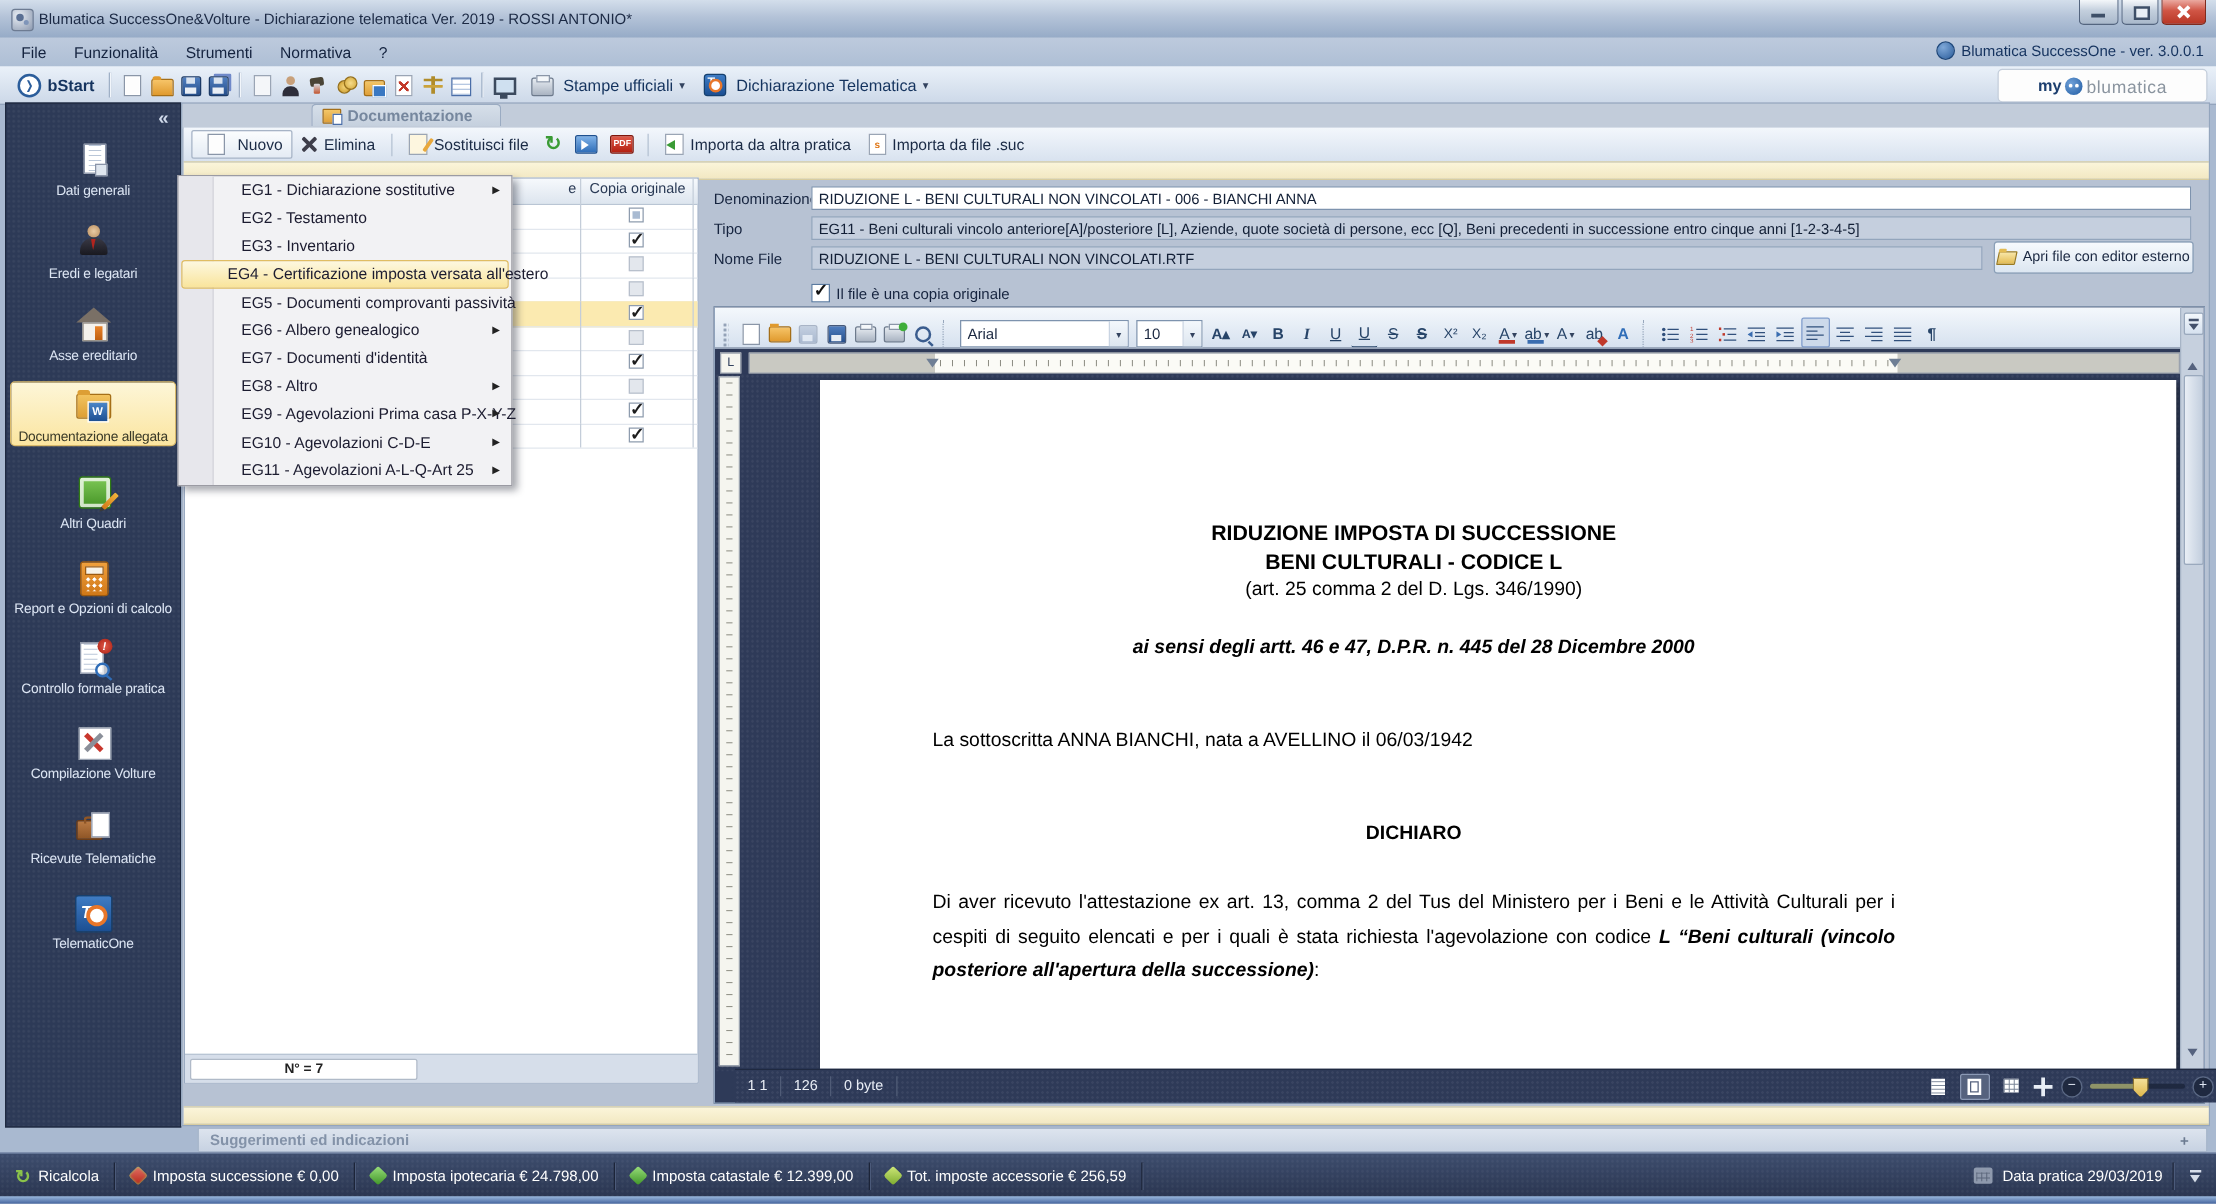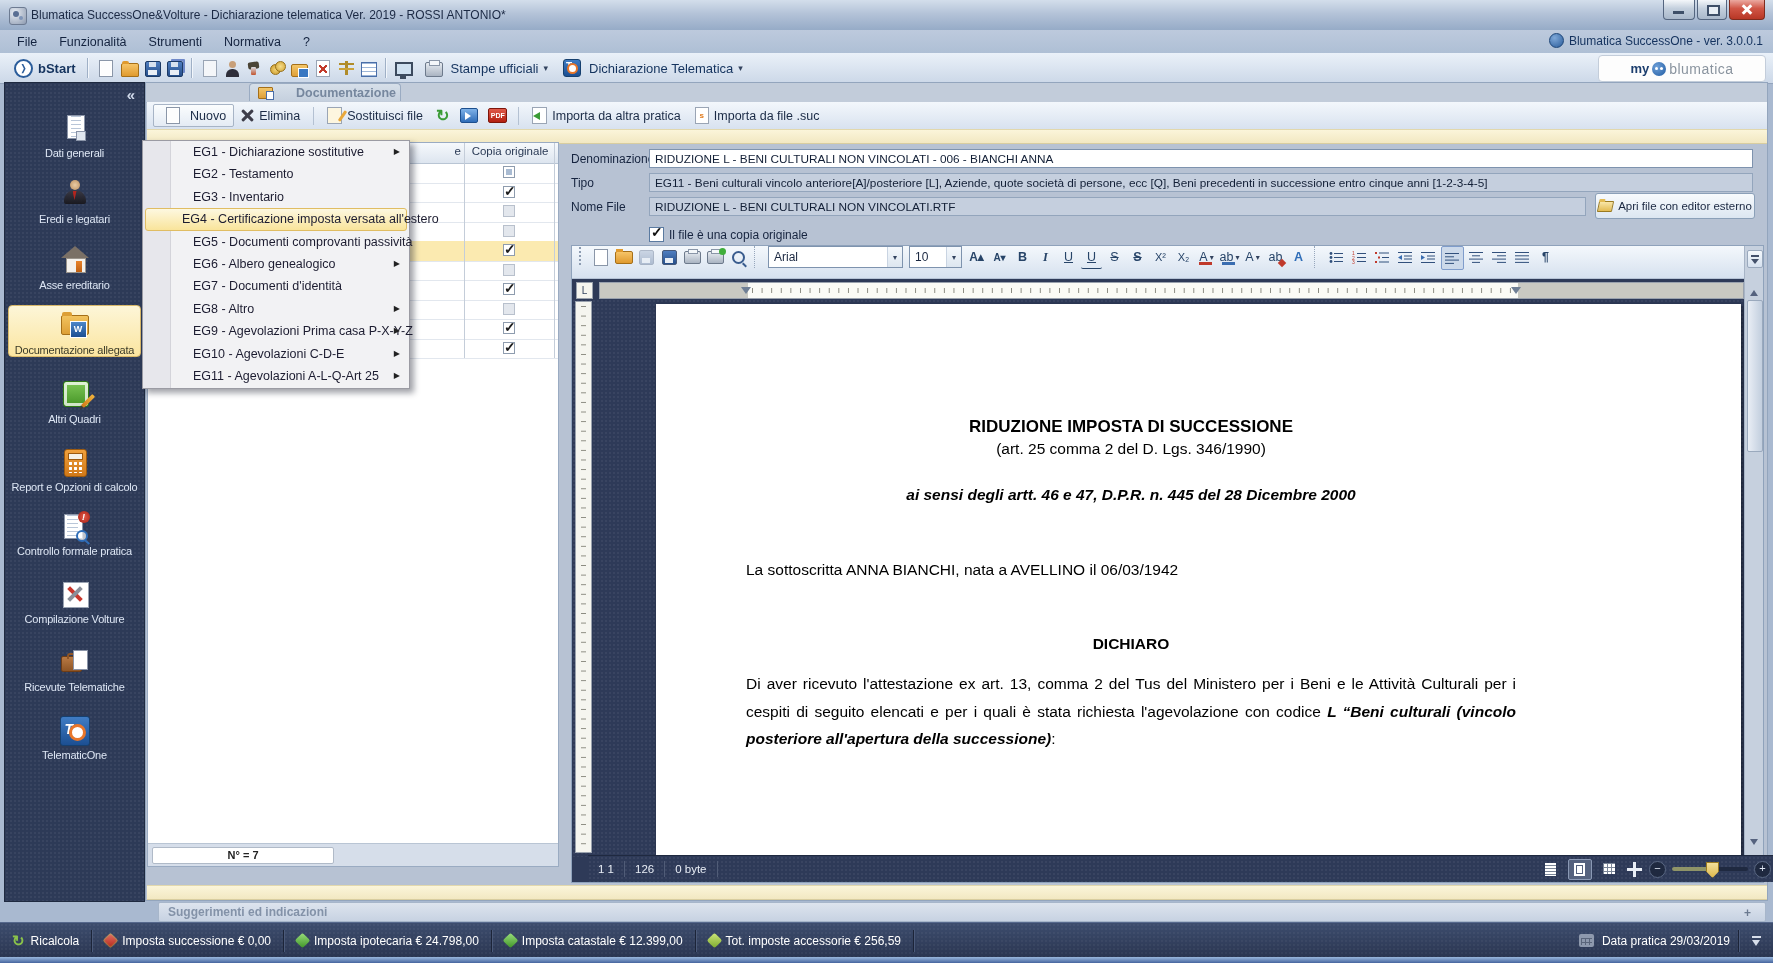--- a/index.html
+++ b/index.html
@@ -92,21 +92,21 @@
   .brand .my{font-size:13px;font-weight:bold;color:#1c3e6e}
   .brand .dots{width:14px;height:14px;border-radius:50%;background:radial-gradient(circle at 35% 35%,#6fa0d8,#1f5ba2);position:relative}
   .brand .dots::after{content:"";position:absolute;left:3px;top:5px;width:3px;height:3px;border-radius:50%;background:#fff;box-shadow:5px 0 0 #fff}
   .brand .nm{font-size:14px;color:#8a949f;letter-spacing:.5px}
 
   
   .workspace{position:absolute;left:145px;top:82px;width:1623px;height:819px;
     background:#b7c2d3;border:1px solid #93a5bd;box-sizing:border-box}
   .tabrow{position:absolute;left:0;top:0;width:100%;height:19px;background:#c2ccda;border-bottom:1px solid #a9b8cc}
   .tab{position:absolute;left:103px;top:0;width:152px;height:18px;border:1px solid #9aabc2;border-bottom:none;
-    border-radius:4px 4px 0 0;background:linear-gradient(#d6dfe9,#c5d0de);display:flex;align-items:center;gap:23px;
+    border-radius:4px 4px 0 0;background:linear-gradient(#d6dfe9,#c5d0de);display:flex;align-items:center;gap:5px;
     padding-left:8px;font-size:12.5px;font-weight:bold;color:#76879e;box-sizing:border-box}
   .tab-ic{width:13px;height:10px;background:linear-gradient(#f3c668,#dfa03a);border:1px solid #a56f18;border-radius:1px;position:relative}
   .tab-ic::after{content:"";position:absolute;right:-2px;bottom:-2px;width:6px;height:7px;background:#fff;border:1px solid #4a6ea8}
 
   
   .doc-toolbar{position:absolute;left:1px;top:19px;width:1620px;height:27px;
     background:linear-gradient(#f3f7fc,#d8e2ef);border-bottom:1px solid #aebfd4;
     display:flex;align-items:center;font-size:12.5px;color:#1a2a45}
   .dtb{display:flex;align-items:center;gap:5px;padding:2px 7px;cursor:pointer;white-space:nowrap}
   .dtb.framed{border:1px solid #a7b4c6;border-radius:2px;background:linear-gradient(#fbfdfe,#e4ebf4);margin-left:6px}
@@ -169,21 +169,21 @@
   .fold-ic{width:13px;height:9px;background:linear-gradient(#f8e6a8,#e3bb52);border:1px solid #9a7a20;border-radius:1px;position:relative;transform:skewX(-12deg)}
   .fold-ic::before{content:"";position:absolute;left:-1px;top:-3px;width:6px;height:3px;background:#e3bb52;border-radius:1px 1px 0 0}
   .copy-row{position:absolute;left:503px;top:144px;display:flex;align-items:center;gap:5px;font-size:12px;color:#16243f}
   .copy-cb{width:13px;height:13px;background:#fff;border:1px solid #5a7aa0;position:relative;cursor:pointer}
   .copy-cb::after{content:"✓";position:absolute;left:1px;top:-4px;font-size:14px;font-weight:bold;color:#111}
 
   
   .editor{position:absolute;left:425px;top:162px;width:1193px;height:638px;border:1px solid #8fa2bb;
     background:#2e3a58;box-sizing:border-box}
   .ed-toolbar{position:absolute;left:0;top:0;width:1173px;height:33px;background:linear-gradient(#f4f8fc,#d6e1ef);
-    border-bottom:1px solid #b6c3d5;display:flex;align-items:flex-start;padding-left:6px;box-sizing:border-box}
+    border-bottom:1px solid #b6c3d5;display:flex;align-items:flex-end;padding-left:6px;box-sizing:border-box}
   .grip{width:5px;height:20px;margin-right:6px;
     background:radial-gradient(circle,#8d9cb2 1px,transparent 1.4px);background-size:4px 4px}
   .edb{min-width:21px;height:22px;border-radius:2px;display:flex;align-items:center;justify-content:center;
     margin:0 1px;cursor:pointer;position:relative;font-size:12.5px;color:#274468}
   .edb.active{background:#ccd9ea;border:1px solid #7f9ccb}
   .edb.dis{opacity:.38}
   .edb .caret{font-size:8px;margin-left:2px;color:#33435f}
   .edsep{width:6px;height:22px;margin:0 4px;border-left:1px dotted #97a7bc}
   .combo{height:20px;background:#fff;border:1px solid #7e93ae;display:flex;align-items:center;
     font-size:12px;color:#1a2740;padding-left:5px;margin:0 3px;position:relative;cursor:pointer}
@@ -232,21 +232,21 @@
     background-image:linear-gradient(#8a8a80 1px,transparent 1px);background-size:5px 9.6px;background-repeat:repeat-y;background-position:center 4px}
   .page{position:absolute;left:84px;top:5px;width:1085px;height:553px;background:#fff;box-shadow:2px 2px 5px rgba(0,0,0,.45);overflow:hidden}
   .doc-body{position:absolute;left:90px;top:111px;width:770px;color:#000}
   .d-t1{font-size:17px;line-height:23px;font-weight:bold;text-align:center}
   .d-t2{font-size:15.5px;line-height:22px;text-align:center}
   .d-ref{margin-top:24px;font-size:15.5px;line-height:22px;font-weight:bold;font-style:italic;text-align:center}
   .d-p{font-size:15.5px;line-height:27.5px;text-align:justify}
   .d-p1a{margin-top:50px}
   .d-p1b{margin-top:9px}
   .d-h{margin-top:46px;font-size:15.5px;line-height:27.5px;font-weight:bold;text-align:center}
-  .d-p2{margin-top:13px}
+  .d-p2{margin-top:28px}
   .bi{font-weight:bold;font-style:italic}
   
   .ed-scroll{position:absolute;right:0;top:0;width:19px;height:611px;background:#c6d0de;border-left:1px solid #a7b4c6;box-sizing:border-box}
   .sc-more{position:absolute;left:2px;top:4px;width:14px;height:16px;border:1px solid #9aa9bd;border-radius:2px;
     background:linear-gradient(#f4f8fc,#d6e1ef);cursor:pointer}
   .sc-more::after{content:"";position:absolute;left:3px;top:8px;border:4px solid transparent;border-top:5px solid #44516b}
   .sc-more::before{content:"";position:absolute;left:3px;top:4px;width:8px;height:2px;background:#44516b}
   .sc-up{position:absolute;left:5px;top:40px;border:4px solid transparent;border-bottom:6px solid #55627e}
   .sc-thumb{position:absolute;left:2px;top:54px;width:14px;height:150px;background:linear-gradient(90deg,#e9eef5,#c2cede);border:1px solid #9aa9bd;border-radius:2px;cursor:grab}
   .sc-dn{position:absolute;left:5px;bottom:8px;border:4px solid transparent;border-top:6px solid #55627e}
@@ -783,20 +783,21 @@
     <div class="hruler">
       <div class="hr-active"></div>
       <span class="rmark" style="left:141px"></span>
       <span class="rmark" style="left:911px"></span>
     </div>
     <div class="docarea">
       <div class="vruler"></div>
       <div class="page">
         <div class="doc-body">
           <div class="d-t1">RIDUZIONE IMPOSTA DI SUCCESSIONE</div>
+          <div class="d-t1">BENI CULTURALI -  CODICE L</div>
           <div class="d-t2">(art. 25 comma 2 del D. Lgs. 346/1990)</div>
           <div class="d-ref">ai sensi degli artt. 46 e 47, D.P.R. n. 445 del 28 Dicembre 2000</div>
           <div class="d-p d-p1a">La sottoscritta ANNA BIANCHI, nata a AVELLINO il 06/03/1942</div>
           <div class="d-h">DICHIARO</div>
           <div class="d-p d-p2"><span>Di aver ricevuto l'attestazione ex art. 13, comma 2 del Tus del Ministero per i Beni e le Attività Culturali per i cespiti di seguito elencati e per i quali è stata richiesta l'agevolazione con codice </span><span class="bi">L “Beni culturali (vincolo posteriore all'apertura della successione)</span><span>:</span></div>
         </div>
       </div>
     </div>
     <div class="ed-scroll">
       <div class="sc-more"></div>

